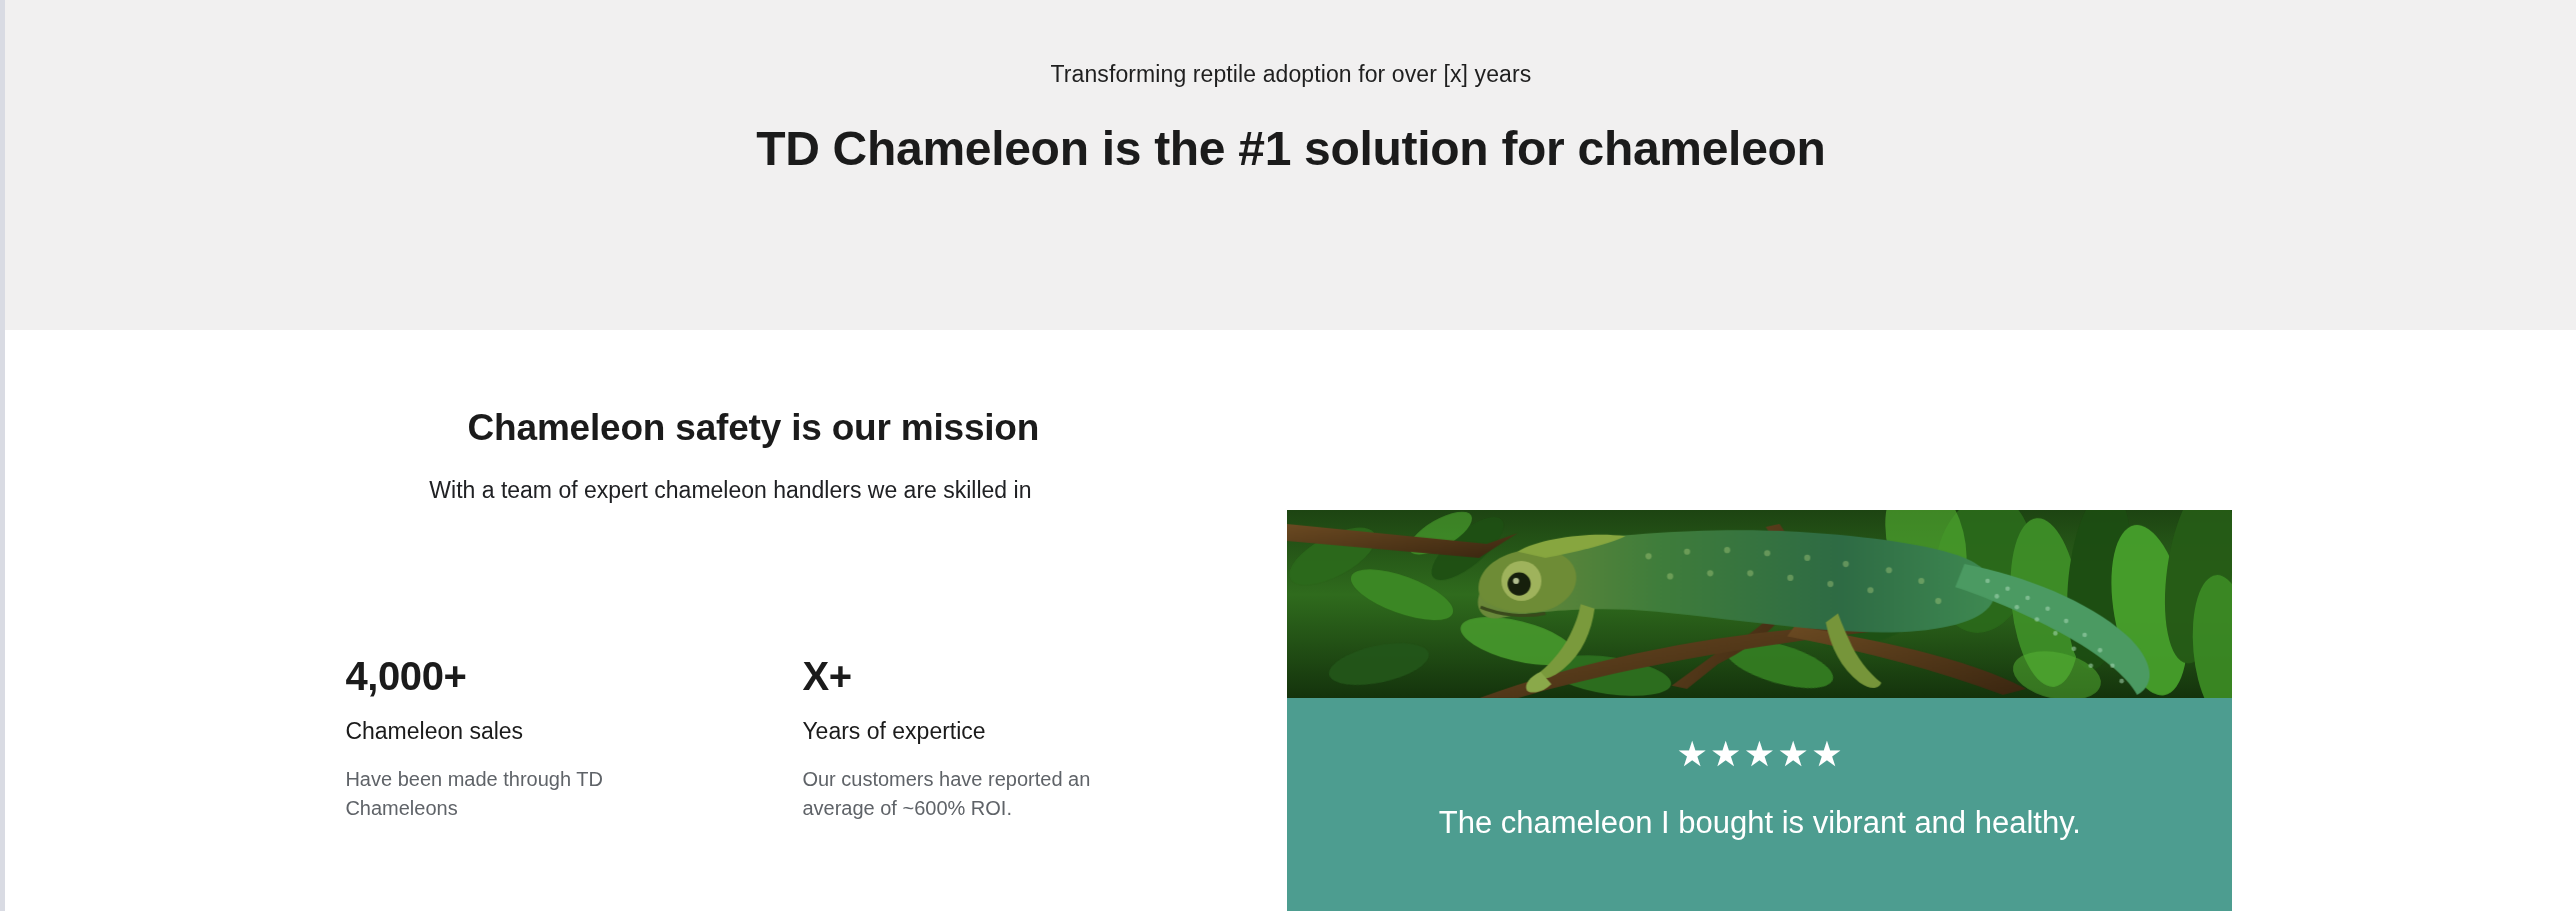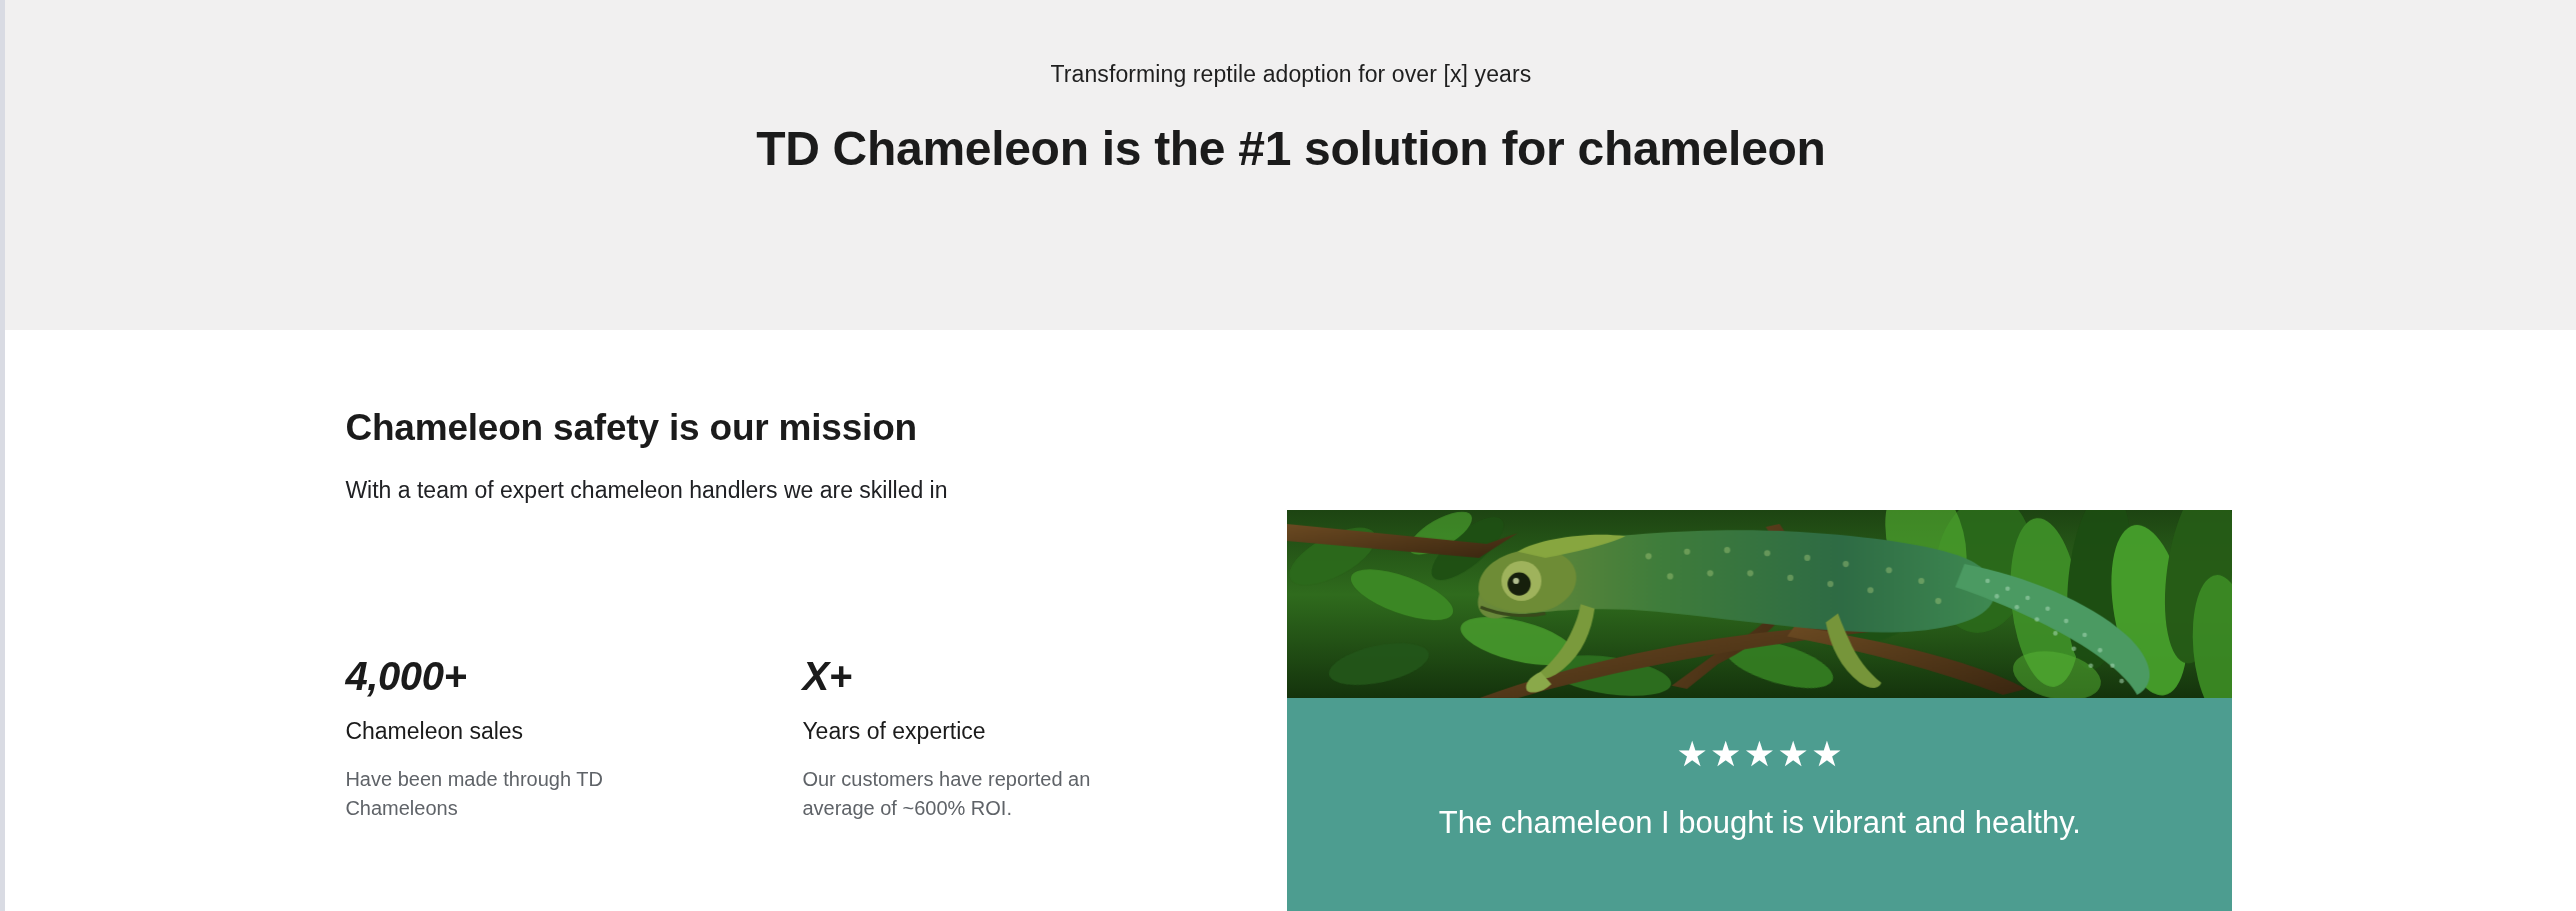--- a/index.html
+++ b/index.html
@@ -79,20 +79,21 @@
     position: relative;
     width: 100%;
     height: 100%;
   }
 
   .mission-left {
     position: absolute;
     left: 340px;
     top: 75px;
     width: 816px;
+    text-align: center;
   }
 
   .mission-heading {
     font-size: 37px;
     line-height: 1.25;
     font-weight: 700;
     color: #1b1b1b;
     letter-spacing: -0.2px;
   }
 
@@ -117,21 +118,20 @@
   .stat {
     width: 323px;
   }
 
   .stat-value {
     font-size: 40px;
     line-height: 1.1;
     font-weight: 700;
     color: #1b1b1b;
     letter-spacing: -0.4px;
-    font-style: italic;
   }
 
   .stat-label {
     margin-top: 18.5px;
     font-size: 23px;
     line-height: 1.3;
     color: #1b1b1b;
     font-weight: 400;
   }
 

